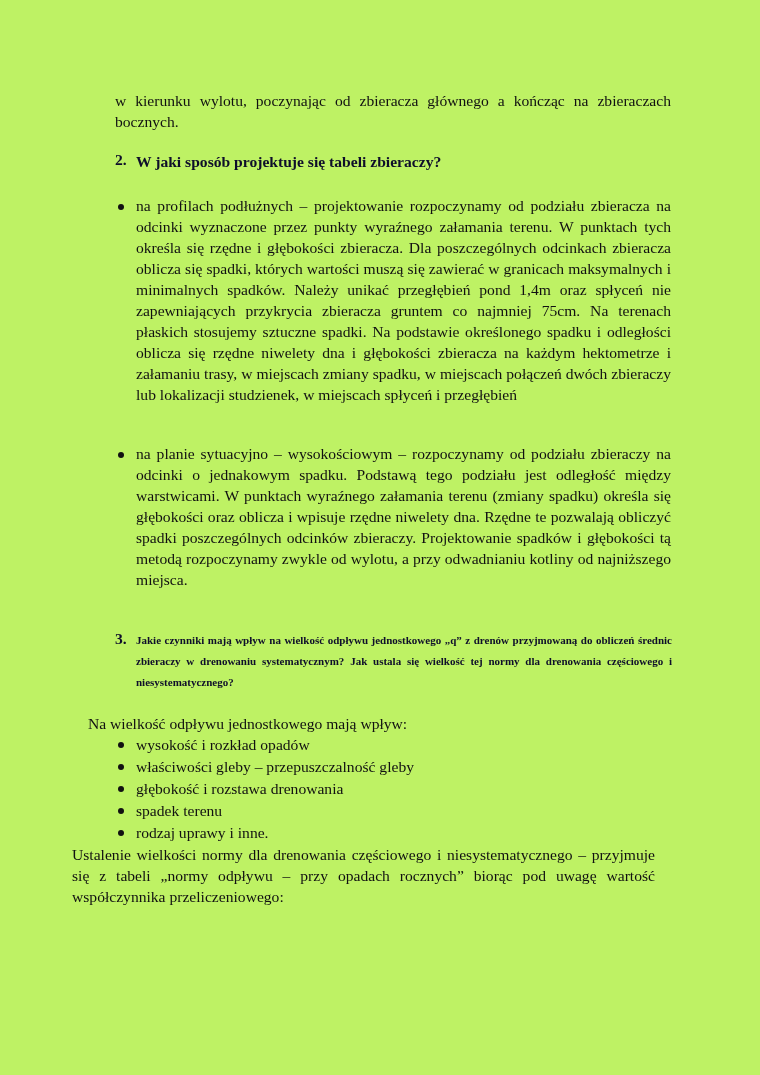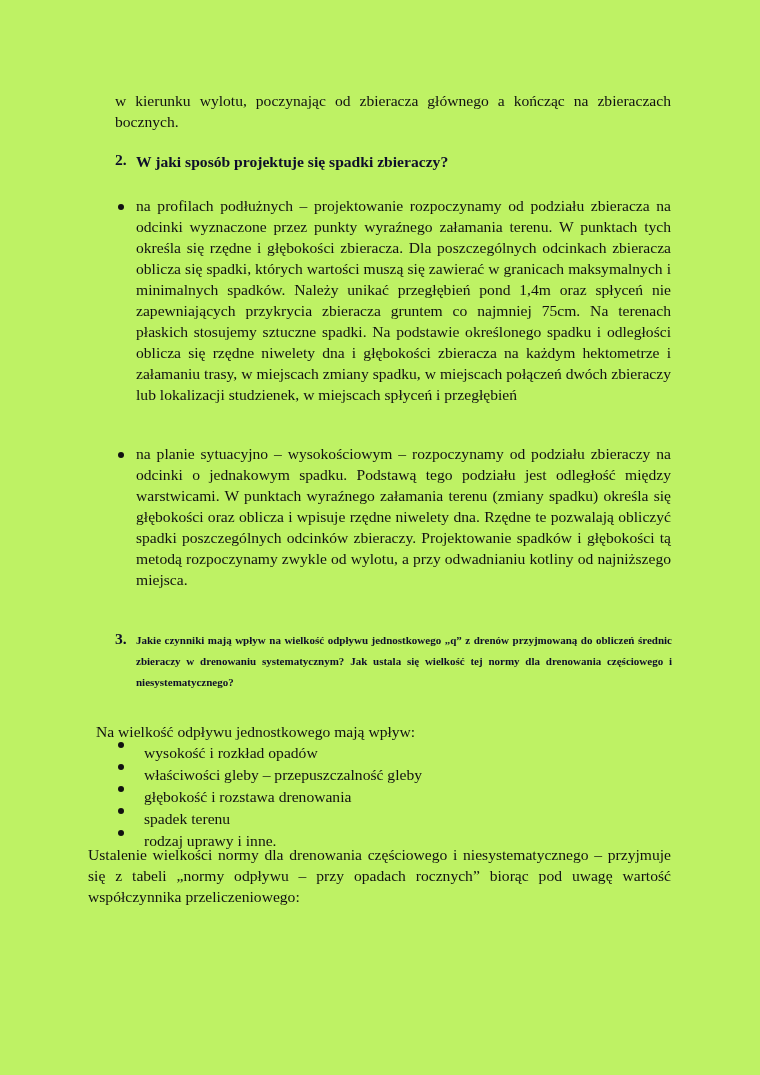--- a/index.html
+++ b/index.html
@@ -5,31 +5,31 @@
   html, body { margin: 0; padding: 0; background: #ffffff; }
   body { width: 760px; height: 1075px; position: relative; overflow: hidden;
          font-family: "Liberation Serif", serif; color: #111111; font-size: 15.6px; }
   .page { position: absolute; left: 0; top: 0; width: 760px; height: 1075px; background: #bef264; }
   .p { position: absolute; text-align: justify; line-height: 21px; margin: 0; }
   .p.last { text-align-last: left; }
   .h { position: absolute; font-weight: bold; color: #0e0e2a; line-height: 21px; margin: 0; text-align: justify; }
   .num { position: absolute; font-weight: bold; color: #0e0e2a; }
   .bullet { position: absolute; width: 6px; height: 6px; border-radius: 50%; background: #111; }
   .li { position: absolute; line-height: 21px; margin: 0; text-align: justify; }
-  .sli { position: absolute; line-height: 21px; margin: 8px; white-space: nowrap; }
+  .sli { position: absolute; line-height: 21px; margin: 0; white-space: nowrap; }
 </style>
 </head>
 <body>
 
 <div class="page">
 
   <p class="p last" style="left:115px; top:90px; width:556px;">w kierunku wylotu, poczynając od zbieracza głównego a kończąc na zbieraczach bocznych.</p>
 
   <span class="num" style="left:115px; top:151px;">2.</span>
-  <h2 class="h" style="left:136px; top:151px; width:540px; font-size:15.6px;">W jaki sposób projektuje się spadki zbieraczy?</h2>
+  <h2 class="h" style="left:136px; top:151px; width:540px; font-size:15.6px;">W jaki sposób projektuje się tabeli zbieraczy?</h2>
 
   <span class="bullet" style="left:118px; top:204px;"></span>
   <p class="li" style="left:136px; top:195px; width:535px; text-align-last:left;">na profilach podłużnych – projektowanie rozpoczynamy od podziału zbieracza na odcinki wyznaczone przez punkty wyraźnego załamania terenu. W punktach tych określa się rzędne i głębokości zbieracza. Dla poszczególnych odcinkach zbieracza oblicza się spadki, których wartości muszą się zawierać w granicach maksymalnych i minimalnych spadków. Należy unikać przegłębień pond 1,4m oraz spłyceń nie zapewniających przykrycia zbieracza gruntem co najmniej 75cm. Na terenach płaskich stosujemy sztuczne spadki. Na podstawie określonego spadku i odległości oblicza się rzędne niwelety dna i głębokości zbieracza na każdym hektometrze i załamaniu trasy, w miejscach zmiany spadku, w miejscach połączeń dwóch zbieraczy lub lokalizacji studzienek, w miejscach spłyceń i przegłębień</p>
 
   <span class="bullet" style="left:118px; top:452px;"></span>
   <p class="li" style="left:136px; top:443px; width:535px; text-align-last:left;">na planie sytuacyjno – wysokościowym – rozpoczynamy od podziału zbieraczy na odcinki o jednakowym spadku. Podstawą tego podziału jest odległość między warstwicami. W punktach wyraźnego załamania terenu (zmiany spadku) określa się głębokości oraz oblicza i wpisuje rzędne niwelety dna. Rzędne te pozwalają obliczyć spadki poszczególnych odcinków zbieraczy. Projektowanie spadków i głębokości tą metodą rozpoczynamy zwykle od  wylotu, a przy odwadnianiu kotliny od najniższego miejsca.</p>
 
   <span class="num" style="left:115px; top:630px;">3.</span>
   <h2 class="h" style="left:136px; top:630px; width:536px; font-size:11px; text-align-last:left;">Jakie czynniki mają wpływ na wielkość odpływu jednostkowego „q” z drenów przyjmowaną do obliczeń średnic zbieraczy w drenowaniu systematycznym? Jak ustala się wielkość tej normy dla drenowania częściowego i niesystematycznego?</h2>
 
@@ -43,15 +43,15 @@
 
   <span class="bullet" style="left:118px; top:786px;"></span>
   <p class="sli" style="left:136px; top:778px;">głębokość i rozstawa drenowania</p>
 
   <span class="bullet" style="left:118px; top:808px;"></span>
   <p class="sli" style="left:136px; top:800px;">spadek terenu</p>
 
   <span class="bullet" style="left:118px; top:830px;"></span>
   <p class="sli" style="left:136px; top:822px;">rodzaj uprawy i inne.</p>
 
-  <p class="p last" style="left:88px; top:844px; width:583px;">Ustalenie wielkości normy dla drenowania częściowego i niesystematycznego – przyjmuje się z tabeli „normy odpływu – przy opadach rocznych” biorąc pod uwagę wartość współczynnika przeliczeniowego:</p>
+  <p class="p last" style="left:72px; top:844px; width:583px;">Ustalenie wielkości normy dla drenowania częściowego i niesystematycznego – przyjmuje się z tabeli „normy odpływu – przy opadach rocznych” biorąc pod uwagę wartość współczynnika przeliczeniowego:</p>
 
 </div>
 
 </body></html>

